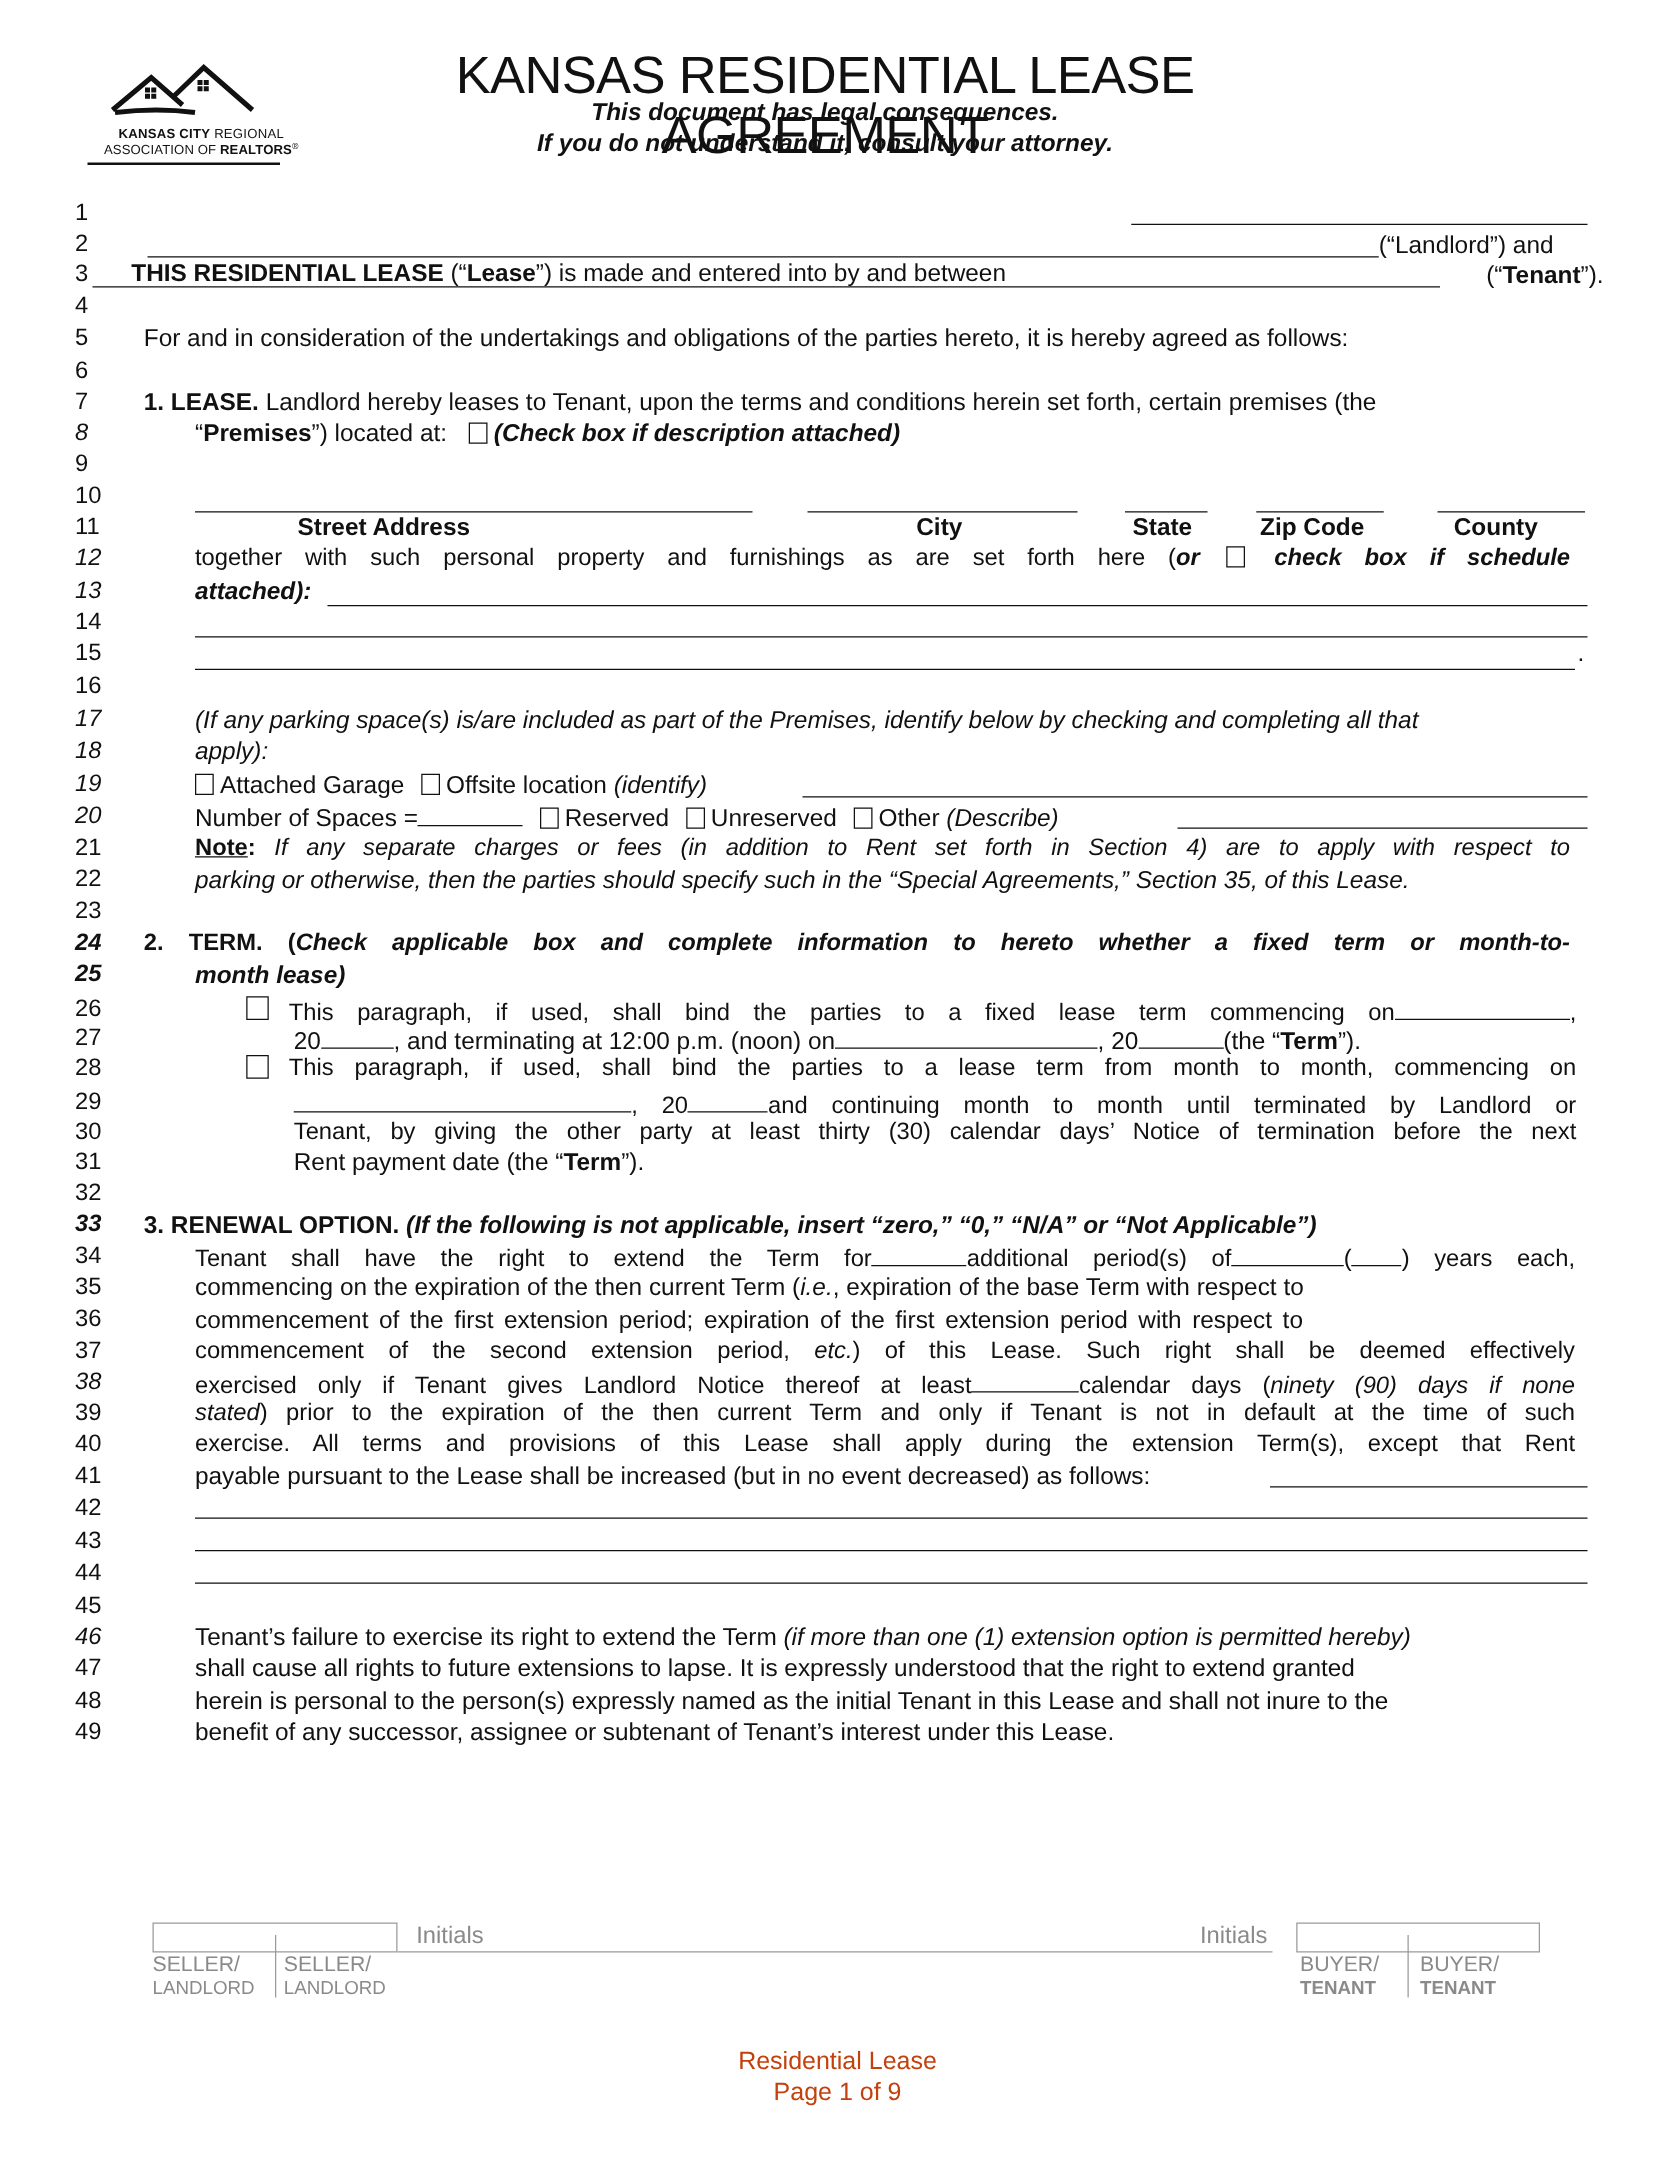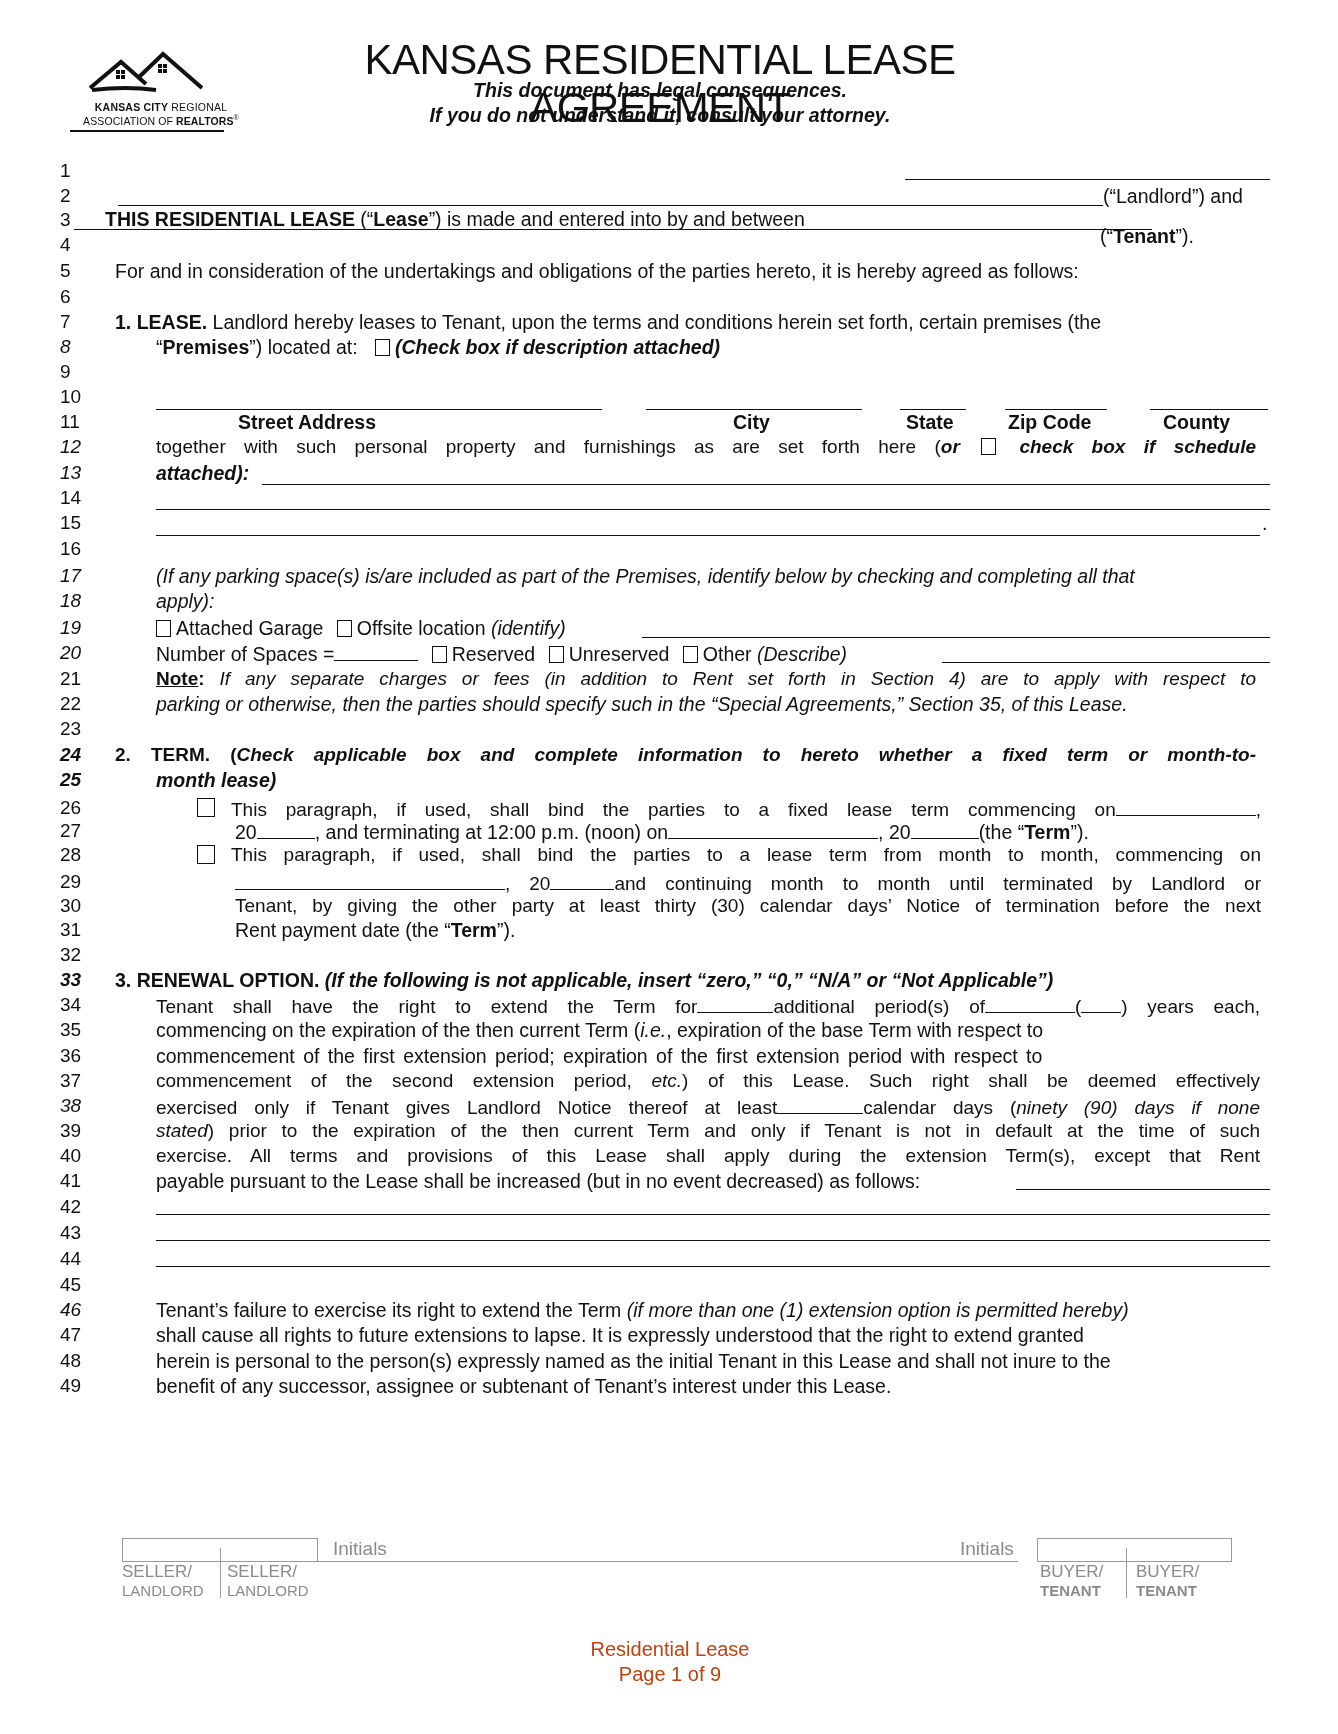--- a/index.html
+++ b/index.html
@@ -99,21 +99,21 @@
   <div class="ln" style="top:1375px">49</div>
 </div>
 
 <div class="row" style="left:105px;top:160px;margin-top:48px;">
   <b>THIS RESIDENTIAL LEASE</b><span> (“</span><b>Lease</b><span>”) is made and entered into by and between</span>
 </div>
 <div class="hl" style="left:905px;top:179px;width:365px;"></div>
 <div class="hl" style="left:118px;top:205px;width:985px;"></div>
 <div class="row" style="left:1103px;top:185px;">(“Landlord”) and</div>
 <div class="hl" style="left:74px;top:229px;width:1078px;"></div>
-<div class="row" style="left:1100px;top:209px;margin-top:16px;"><span>(“</span><b>Tenant</b><span>”).</span></div>
+<div class="row" style="left:1189px;top:209px;"><span>(“</span><b>Tenant</b><span>”).</span></div>
 <div class="row" style="left:115px;top:260px;">For and in consideration of the undertakings and obligations of the parties hereto, it is hereby agreed as follows:</div>
 
 <div class="row" style="left:115px;top:311px;"><b>1. LEASE.</b><span> Landlord hereby leases to Tenant, upon the terms and conditions herein set forth, certain premises (the</span></div>
 <div class="row" style="left:156px;top:336px;">
   <span>“</span><b>Premises</b><span>”) located at:</span>
   <span class="cb" style="margin-left:12px"></span><b class="i">(Check box if description attached)</b>
 </div>
 
 <div class="hl" style="left:156px;top:409px;width:446px;"></div>
 <div class="hl" style="left:646px;top:409px;width:216px;"></div>

